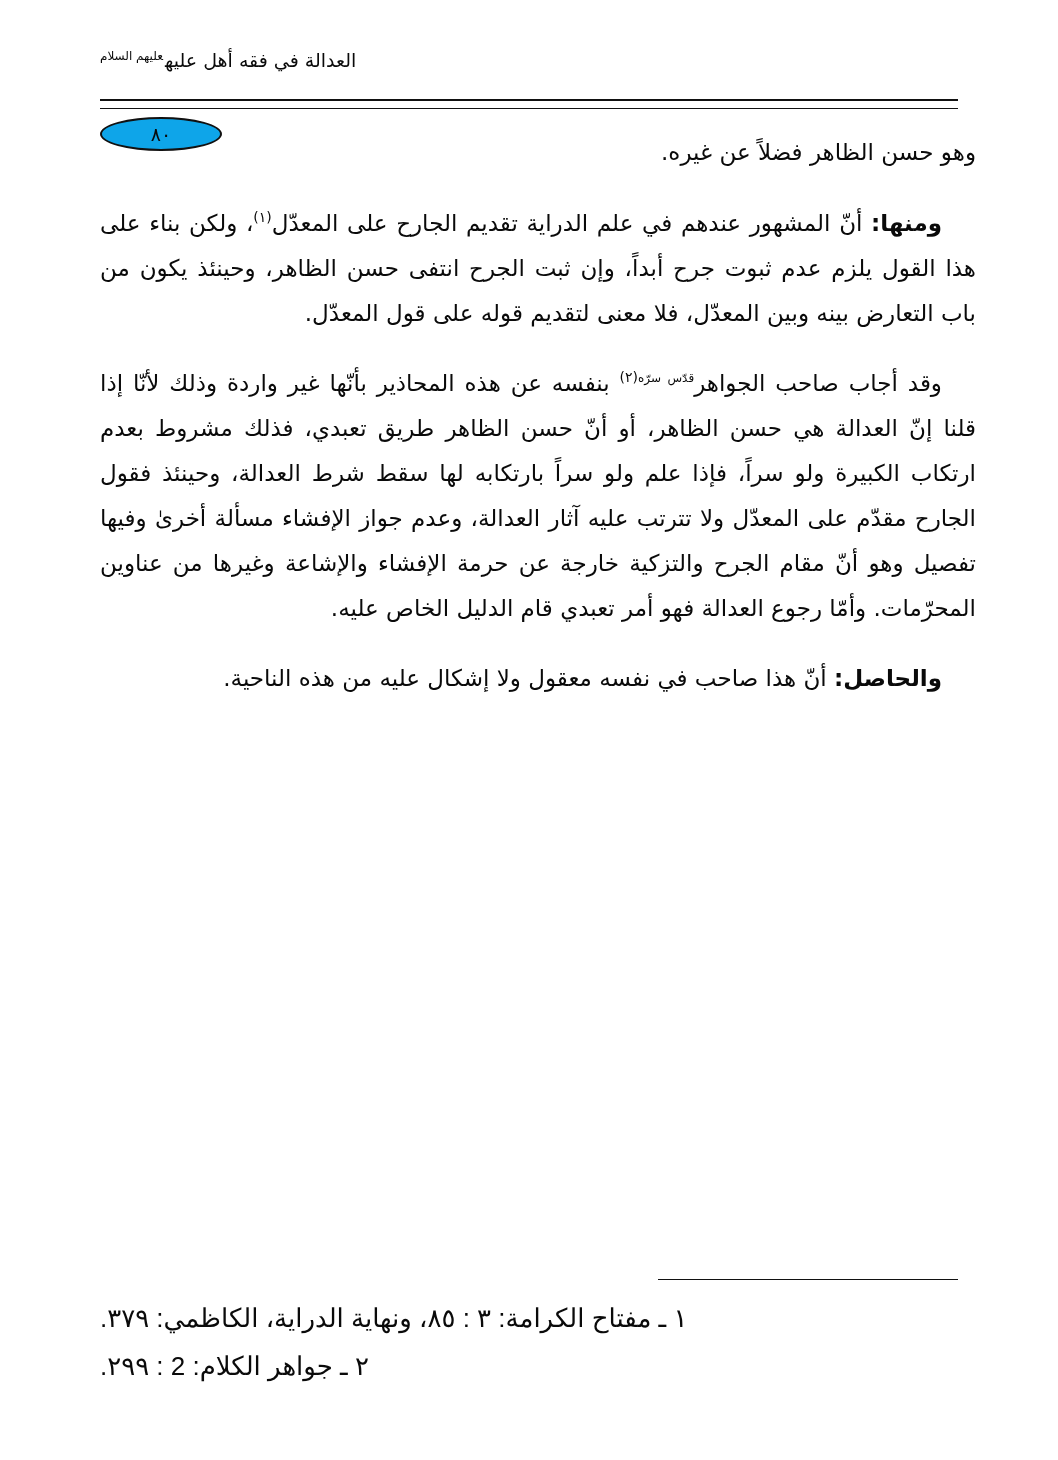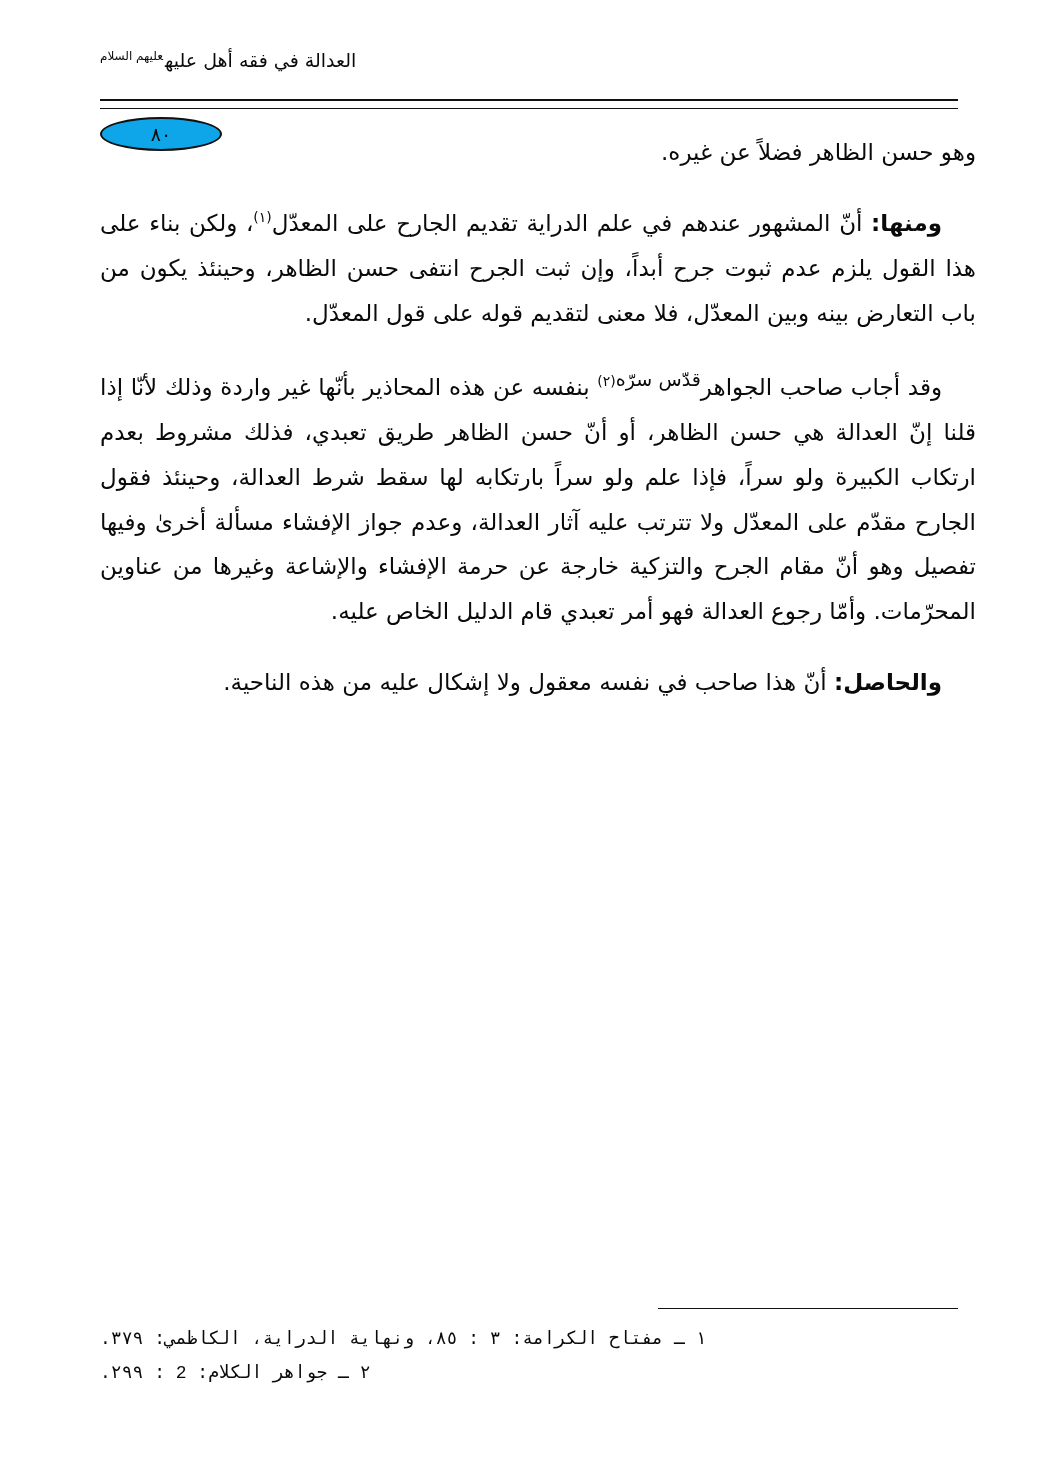--- a/index.html
+++ b/index.html
@@ -107,43 +107,43 @@
   }
   .lead {
     font-weight: bold;
   }
   sup.fn {
     font-size: 14px;
     vertical-align: super;
     font-family: "DejaVu Sans", "Liberation Sans", sans-serif;
   }
   .honorific-sm {
-    font-size: 19px;
+    font-size: 12px;
     vertical-align: super;
   }
 
   
   .footnotes {
     position: absolute;
     left: 100px;
     right: 100px;
     bottom: 70px;
     direction: rtl;
   }
   .fn-rule {
     width: 300px;
     margin: 0 0 14px auto;
     border-top: 1.6px solid #111;
     height: 0;
   }
   .fn-line {
-    font-size: 18px;
+    font-size: 26px;
     line-height: 1.85;
     text-align: left;
-    font-family: Liberation Mono, monospace;
+    font-family: Liberation Sans, sans-serif;
     direction: rtl;
   }
 </style>
 </head>
 <body>
 
 <div class="page">
 
   <div class="header">
     <div class="header-title">

